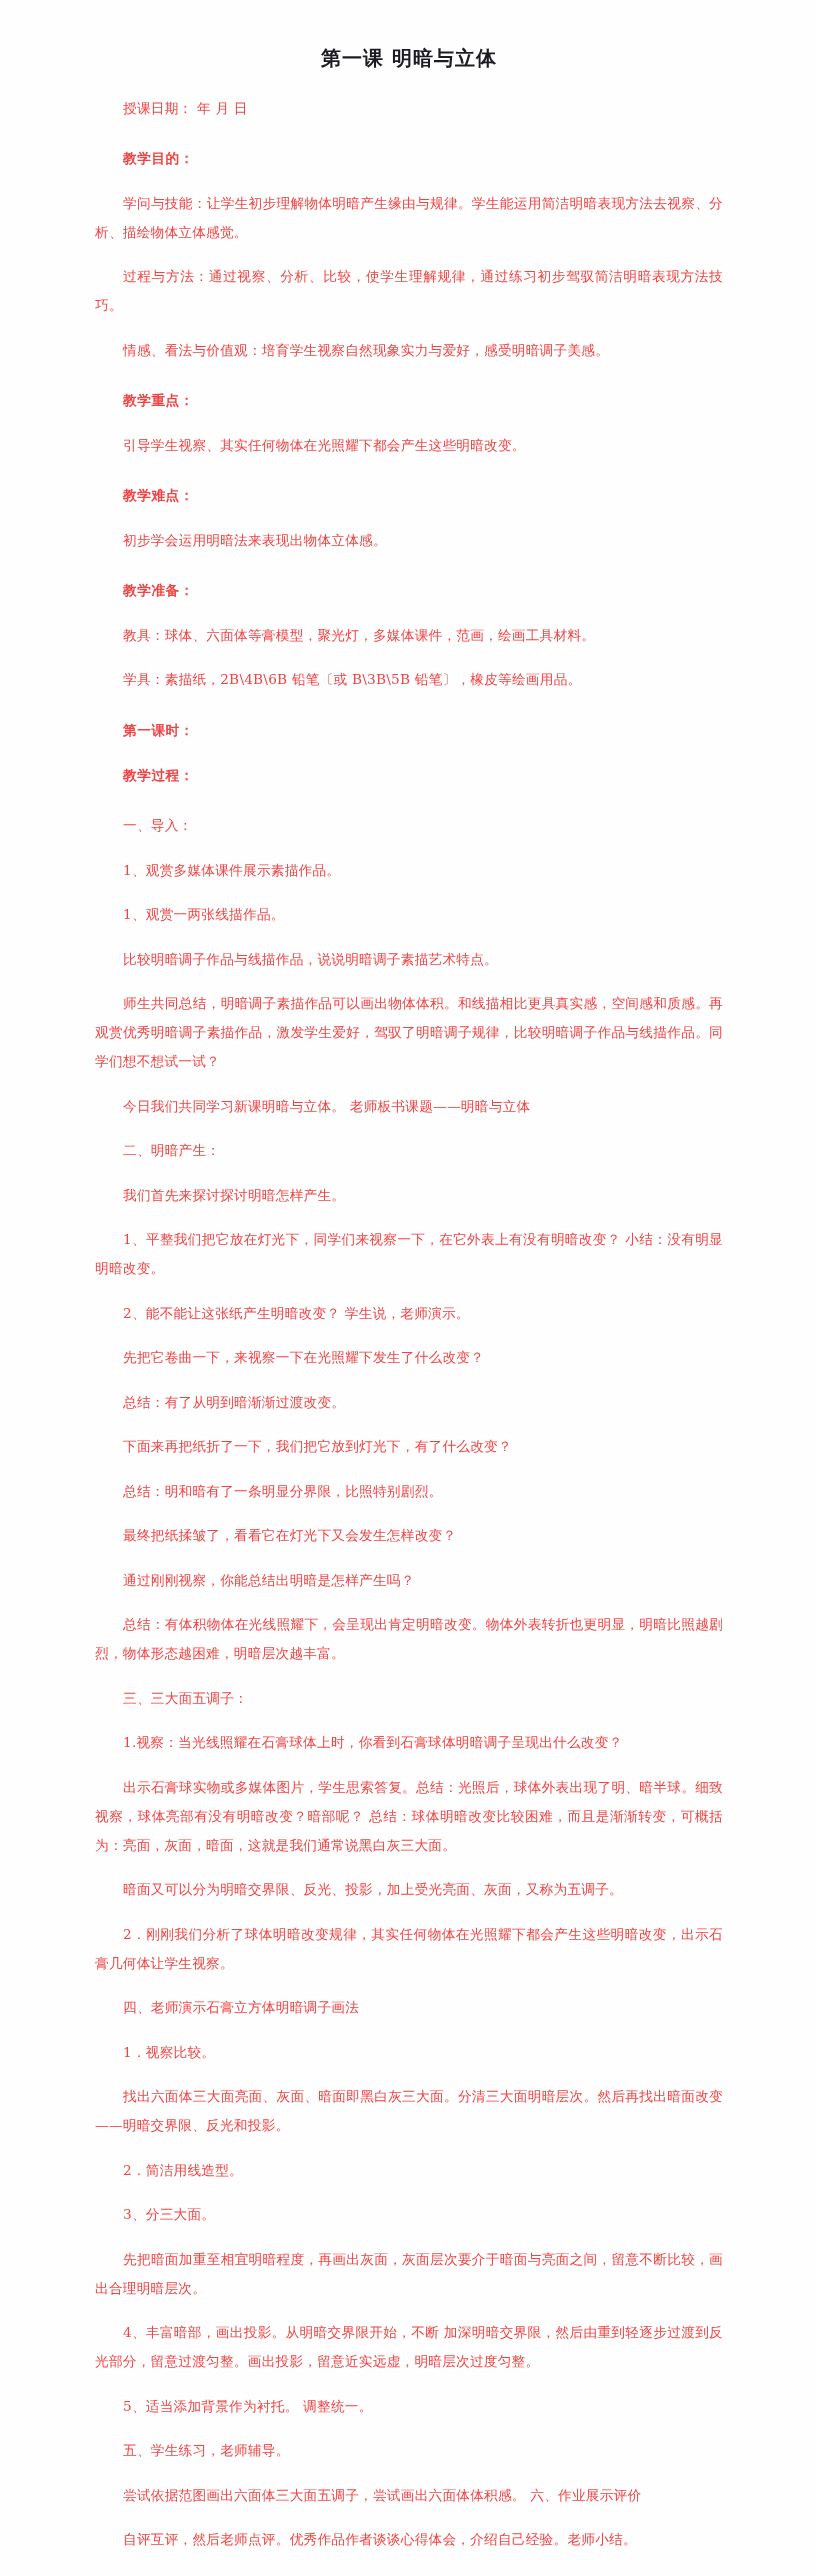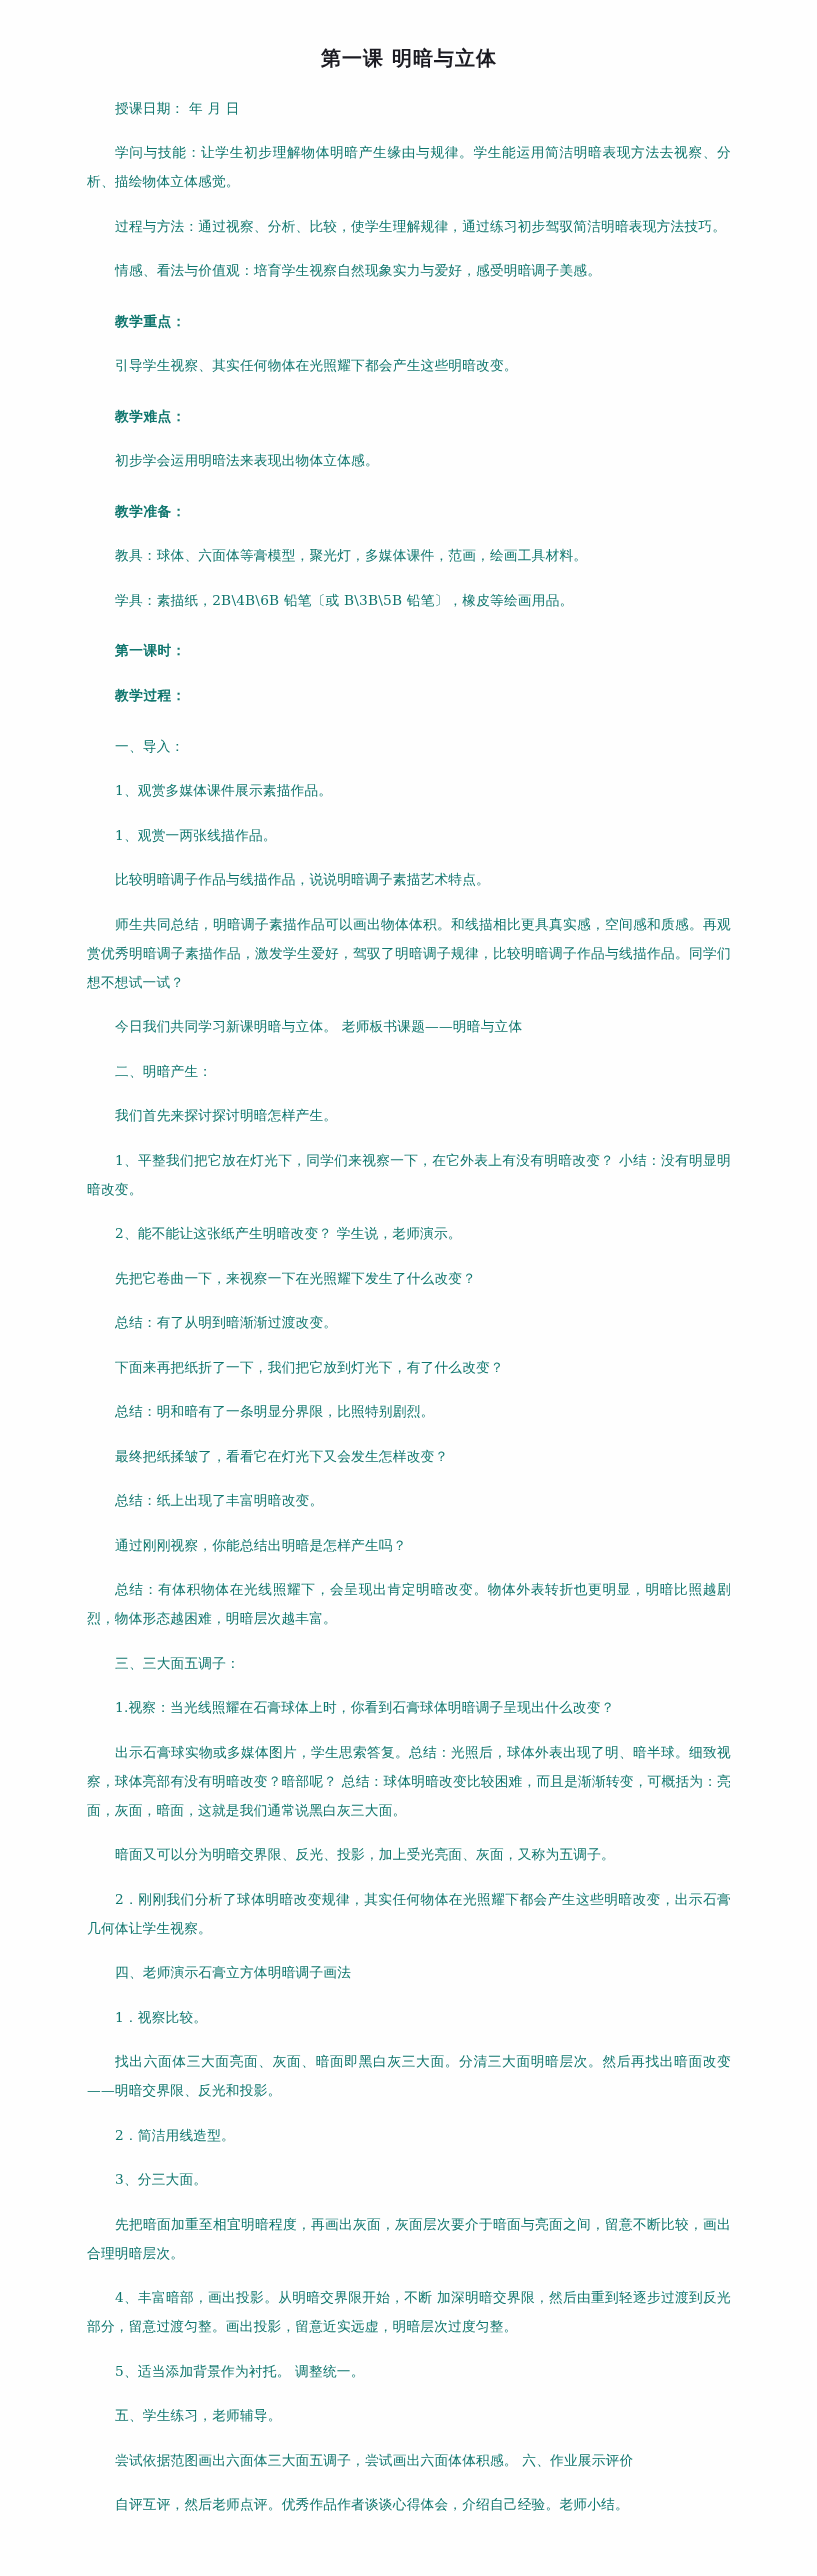--- a/index.html
+++ b/index.html
@@ -33,22 +33,22 @@
     font-size: 20px;
     color: #1b1b22;
     letter-spacing: 1px;
     margin: 45px 0 0 0;
     font-weight: 600;
     font-family: "DejaVu Serif", "Liberation Serif", serif;
   }
   .blk {
     font-size: 13.7px;
     line-height: 29px;
-    color: #0f766e;
-    margin: 0;
+    color: #ef4444;
+    margin: 8px;
     text-align: justify;
     letter-spacing: 0.2px;
     font-family: "DejaVu Serif", "Liberation Serif", serif;
   }
   .sp-lg { margin-top: 21.6px; }
   .sp-md { margin-top: 15.5px; }
   .ind { text-indent: 28px; }
   .bold-head {
     font-weight: 700;
     letter-spacing: 0.5px;
@@ -57,20 +57,21 @@
 </head>
 <body>
 
 <div class="page">
   <div class="sheet">
 
     <h1 class="doc-title">第一课 明暗与立体</h1>
 
     <p class="blk sp-lg ind">授课日期：    年   月   日</p>
 
+    <p class="blk sp-lg ind bold-head">教学目的：</p>
 
     <p class="blk sp-md ind">学问与技能：让学生初步理解物体明暗产生缘由与规律。学生能运用简洁明暗表现方法去视察、分析、描绘物体立体感觉。</p>
 
     <p class="blk sp-md ind">过程与方法：通过视察、分析、比较，使学生理解规律，通过练习初步驾驭简洁明暗表现方法技巧。</p>
 
     <p class="blk sp-md ind">情感、看法与价值观：培育学生视察自然现象实力与爱好，感受明暗调子美感。</p>
 
     <p class="blk sp-lg ind bold-head">教学重点：</p>
 
     <p class="blk sp-md ind">引导学生视察、其实任何物体在光照耀下都会产生这些明暗改变。</p>
@@ -112,21 +113,20 @@
     <p class="blk sp-md ind">先把它卷曲一下，来视察一下在光照耀下发生了什么改变？</p>
 
     <p class="blk sp-md ind">总结：有了从明到暗渐渐过渡改变。</p>
 
     <p class="blk sp-md ind">下面来再把纸折了一下，我们把它放到灯光下，有了什么改变？</p>
 
     <p class="blk sp-md ind">总结：明和暗有了一条明显分界限，比照特别剧烈。</p>
 
     <p class="blk sp-md ind">最终把纸揉皱了，看看它在灯光下又会发生怎样改变？</p>
 
-    <p class="blk sp-md ind">总结：纸上出现了丰富明暗改变。</p>
 
     <p class="blk sp-md ind">通过刚刚视察，你能总结出明暗是怎样产生吗？</p>
 
     <p class="blk sp-md ind">总结：有体积物体在光线照耀下，会呈现出肯定明暗改变。物体外表转折也更明显，明暗比照越剧烈，物体形态越困难，明暗层次越丰富。</p>
 
     <p class="blk sp-md ind">三、三大面五调子：</p>
 
     <p class="blk sp-md ind">1.视察：当光线照耀在石膏球体上时，你看到石膏球体明暗调子呈现出什么改变？</p>
 
     <p class="blk sp-md ind">出示石膏球实物或多媒体图片，学生思索答复。总结：光照后，球体外表出现了明、暗半球。细致视察，球体亮部有没有明暗改变？暗部呢？ 总结：球体明暗改变比较困难，而且是渐渐转变，可概括为：亮面，灰面，暗面，这就是我们通常说黑白灰三大面。</p>

